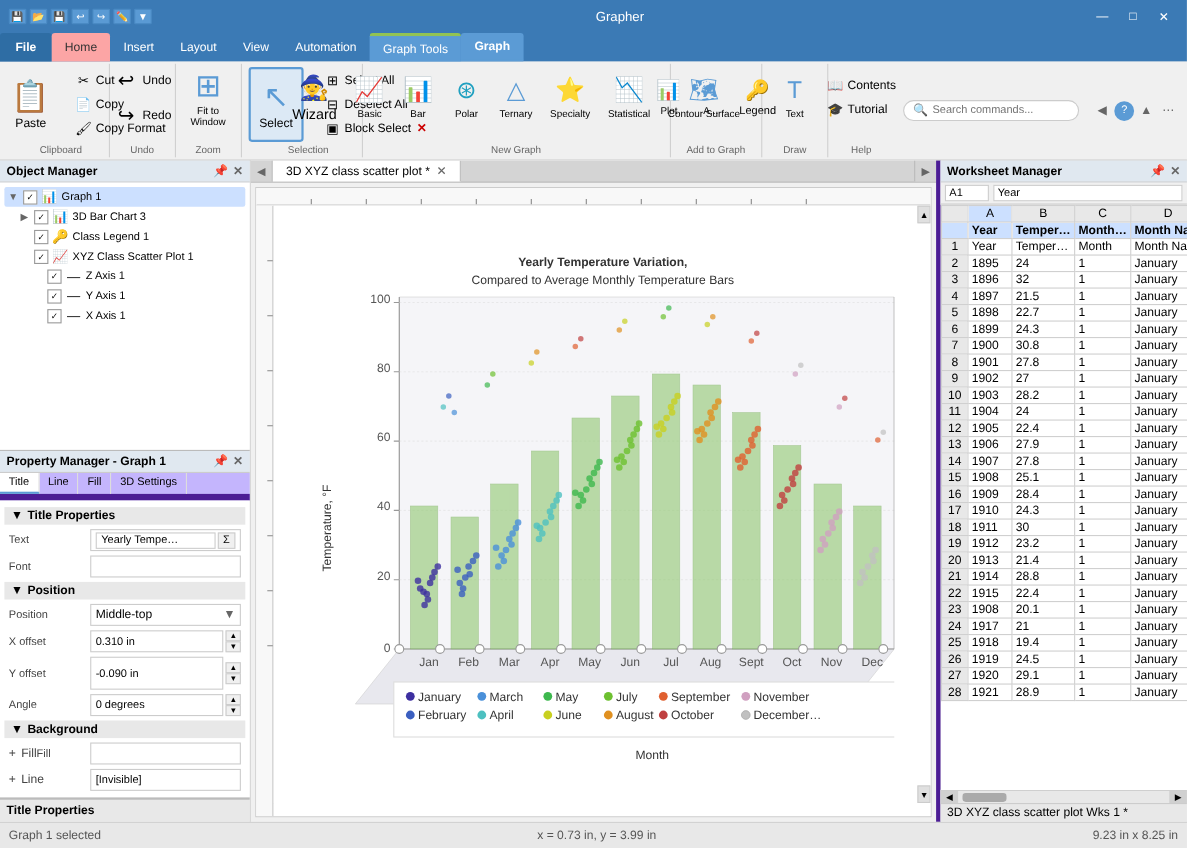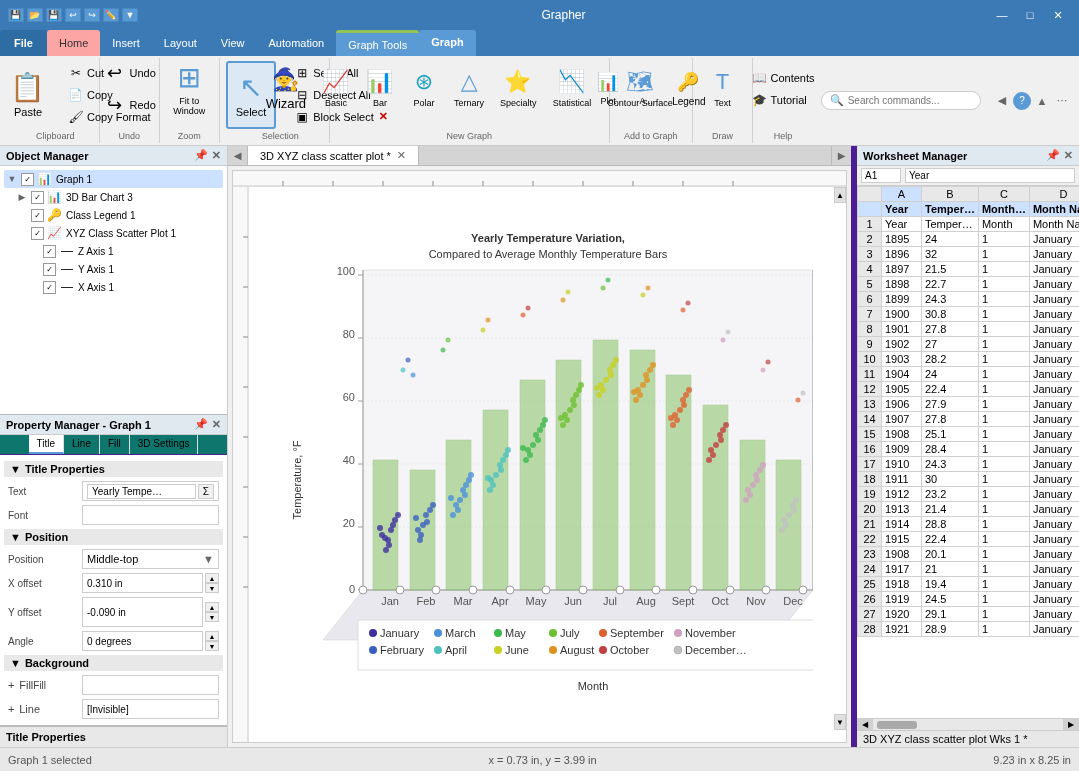--- a/index.html
+++ b/index.html
@@ -166,23 +166,22 @@
     .tree-check.checked { background: white; }
     .tree-icon { width: 16px; height: 14px; flex-shrink: 0; font-size: 12px; display: flex; align-items: center; justify-content: center; }
     .tree-label { font-size: 10px; }
 
     
     .property-manager {
       border-top: 1px solid #bbb;
     }
     .prop-tabs {
       display: flex;
-      background: #0f766e;
-      border-bottom: 1px solid #4c1d95;
-      justify-content: center;
+      background: #c4b5fd;
+      border-bottom: 6px solid #4c1d95;
     }
     .prop-tab {
       padding: 3px 8px;
       cursor: pointer;
       font-size: 10px;
       border-right: 1px solid #ddd;
     }
     .prop-tab.active { background: white; border-bottom: 2px solid #5b9bd5; }
     .prop-body { background: white; padding: 4px; }
     .prop-section-header {
@@ -276,21 +275,21 @@
       bottom: 0;
       background: white;
       display: flex;
       align-items: center;
       justify-content: center;
     }
 
     
     .right-panel {
       width: 228px;
-      border-left: 6px solid #4c1d95;
+      border-left: 4px solid #4c1d95;
       display: flex;
       flex-direction: column;
     }
     .worksheet-header-row {
       display: flex;
       align-items: center;
       background: #f0f0f0;
       border-bottom: 1px solid #ccc;
       padding: 2px 4px;
       gap: 4px;

